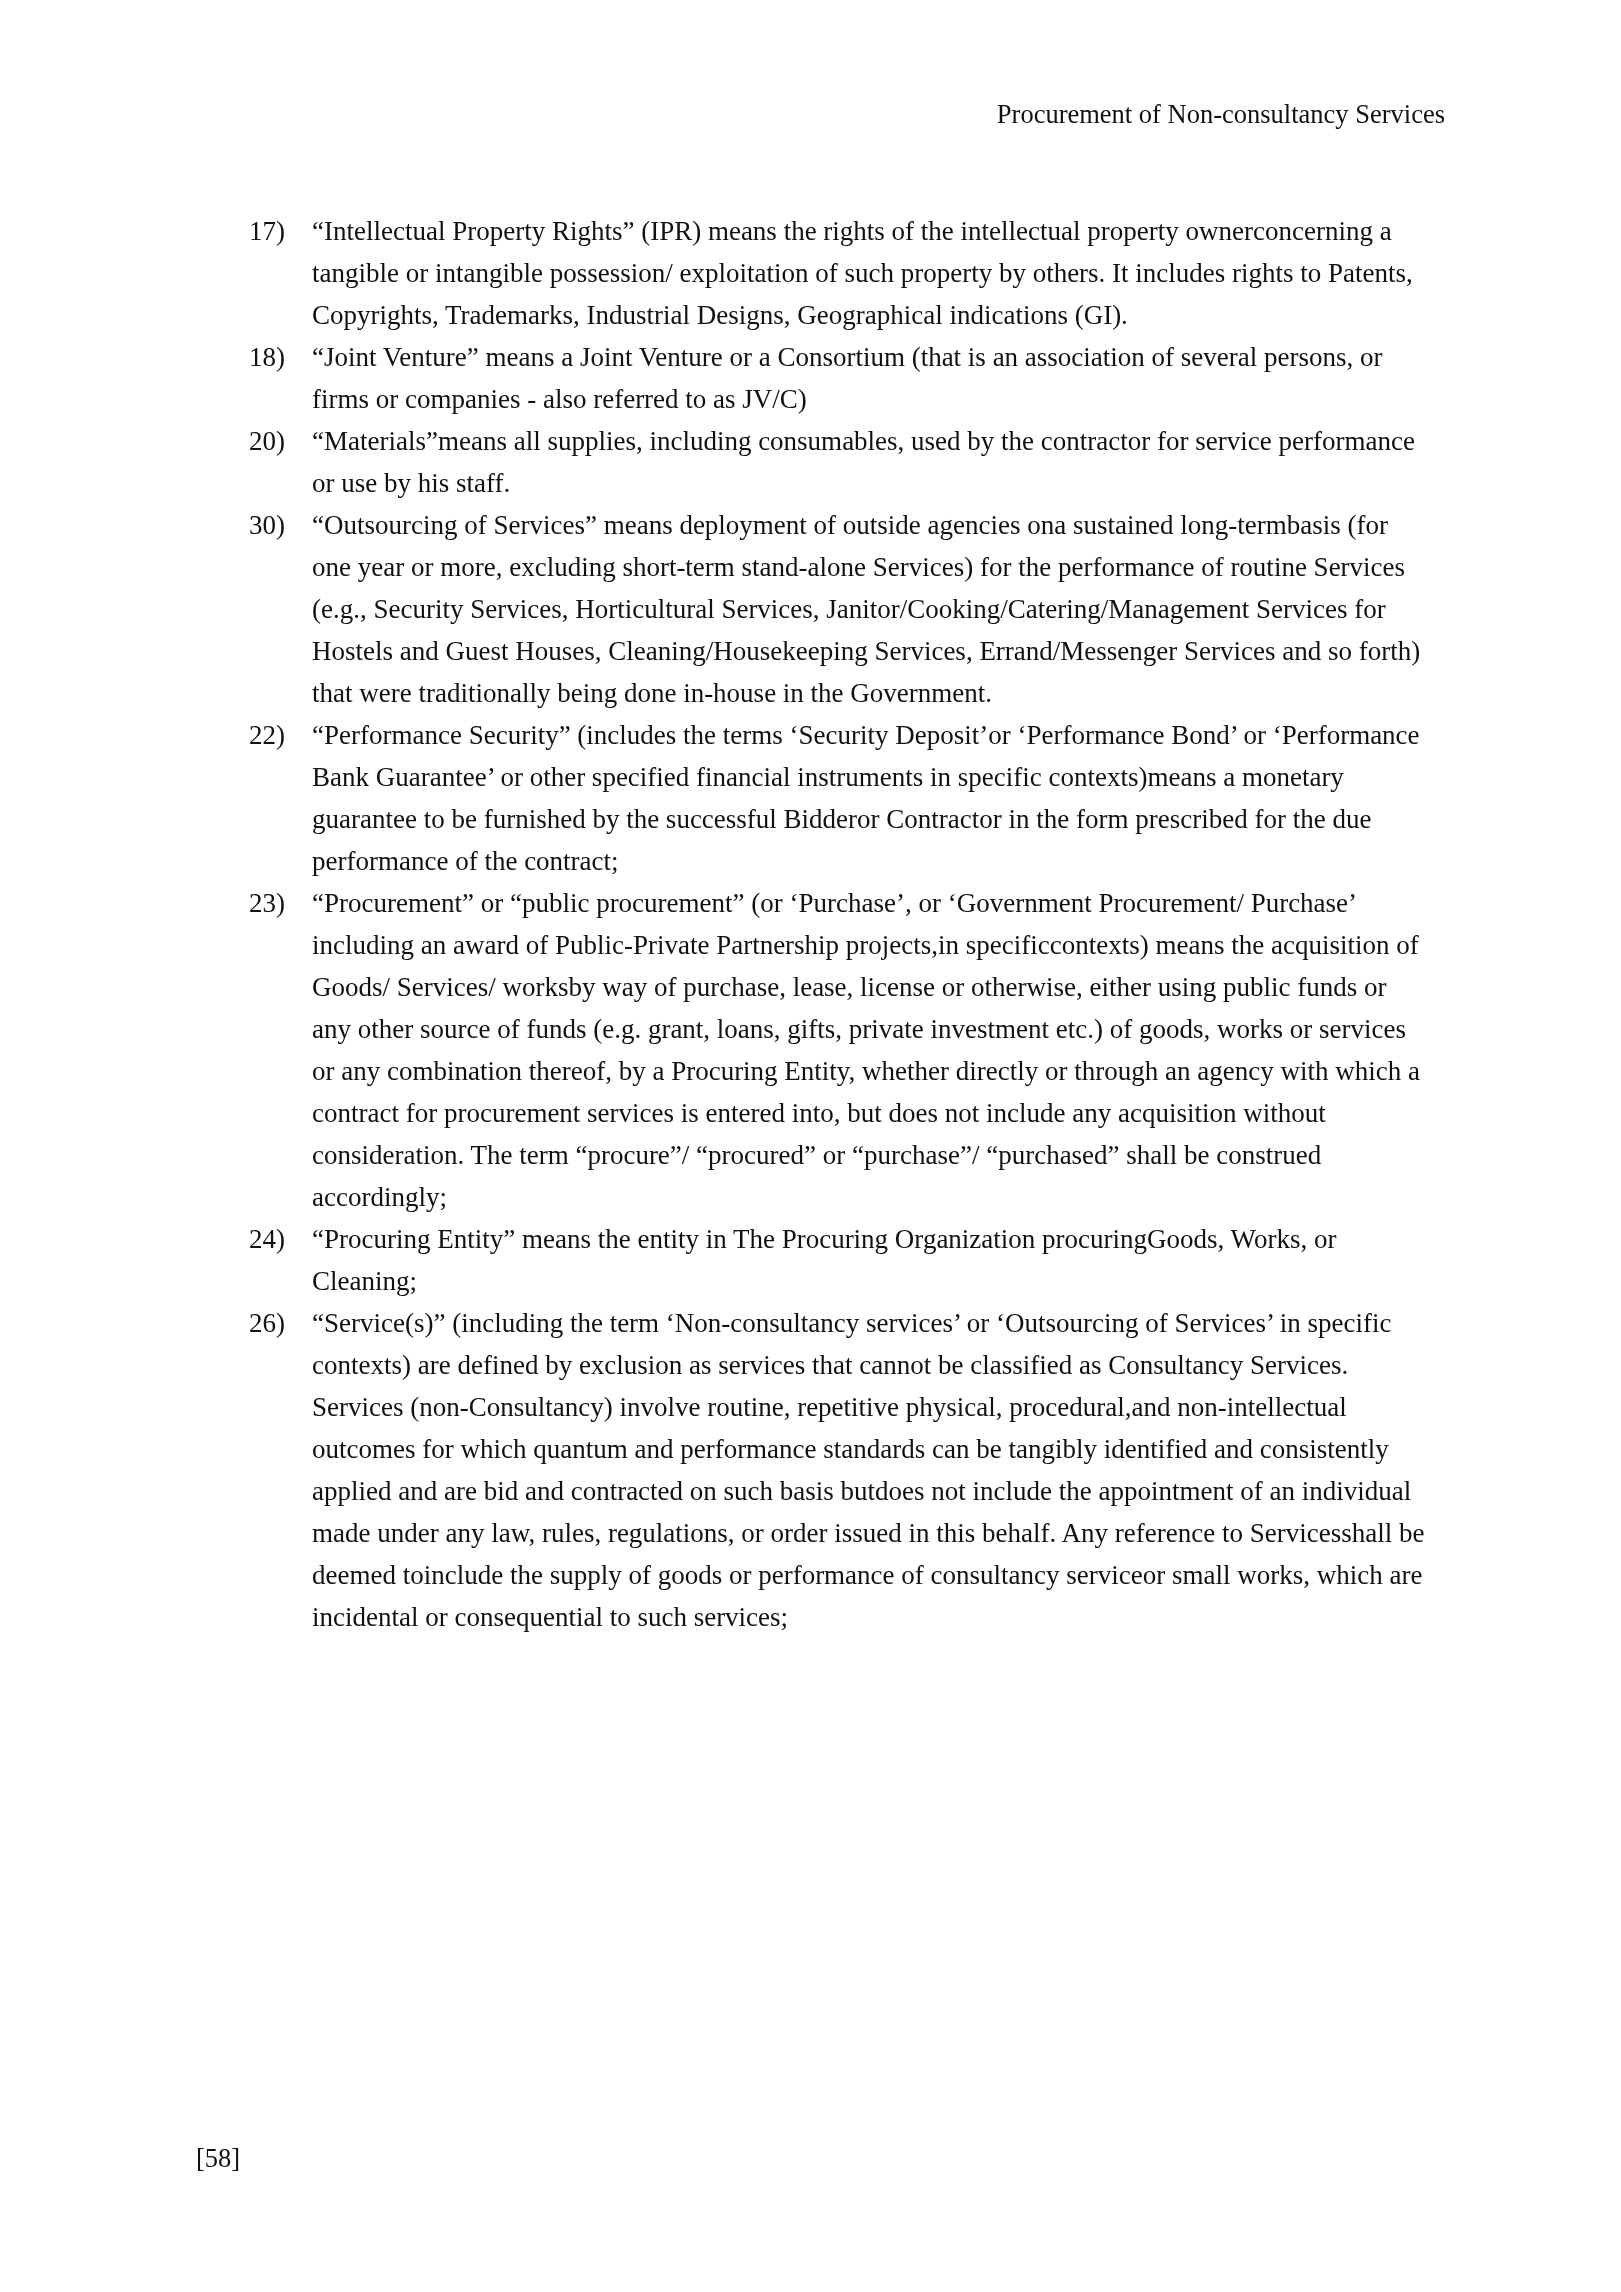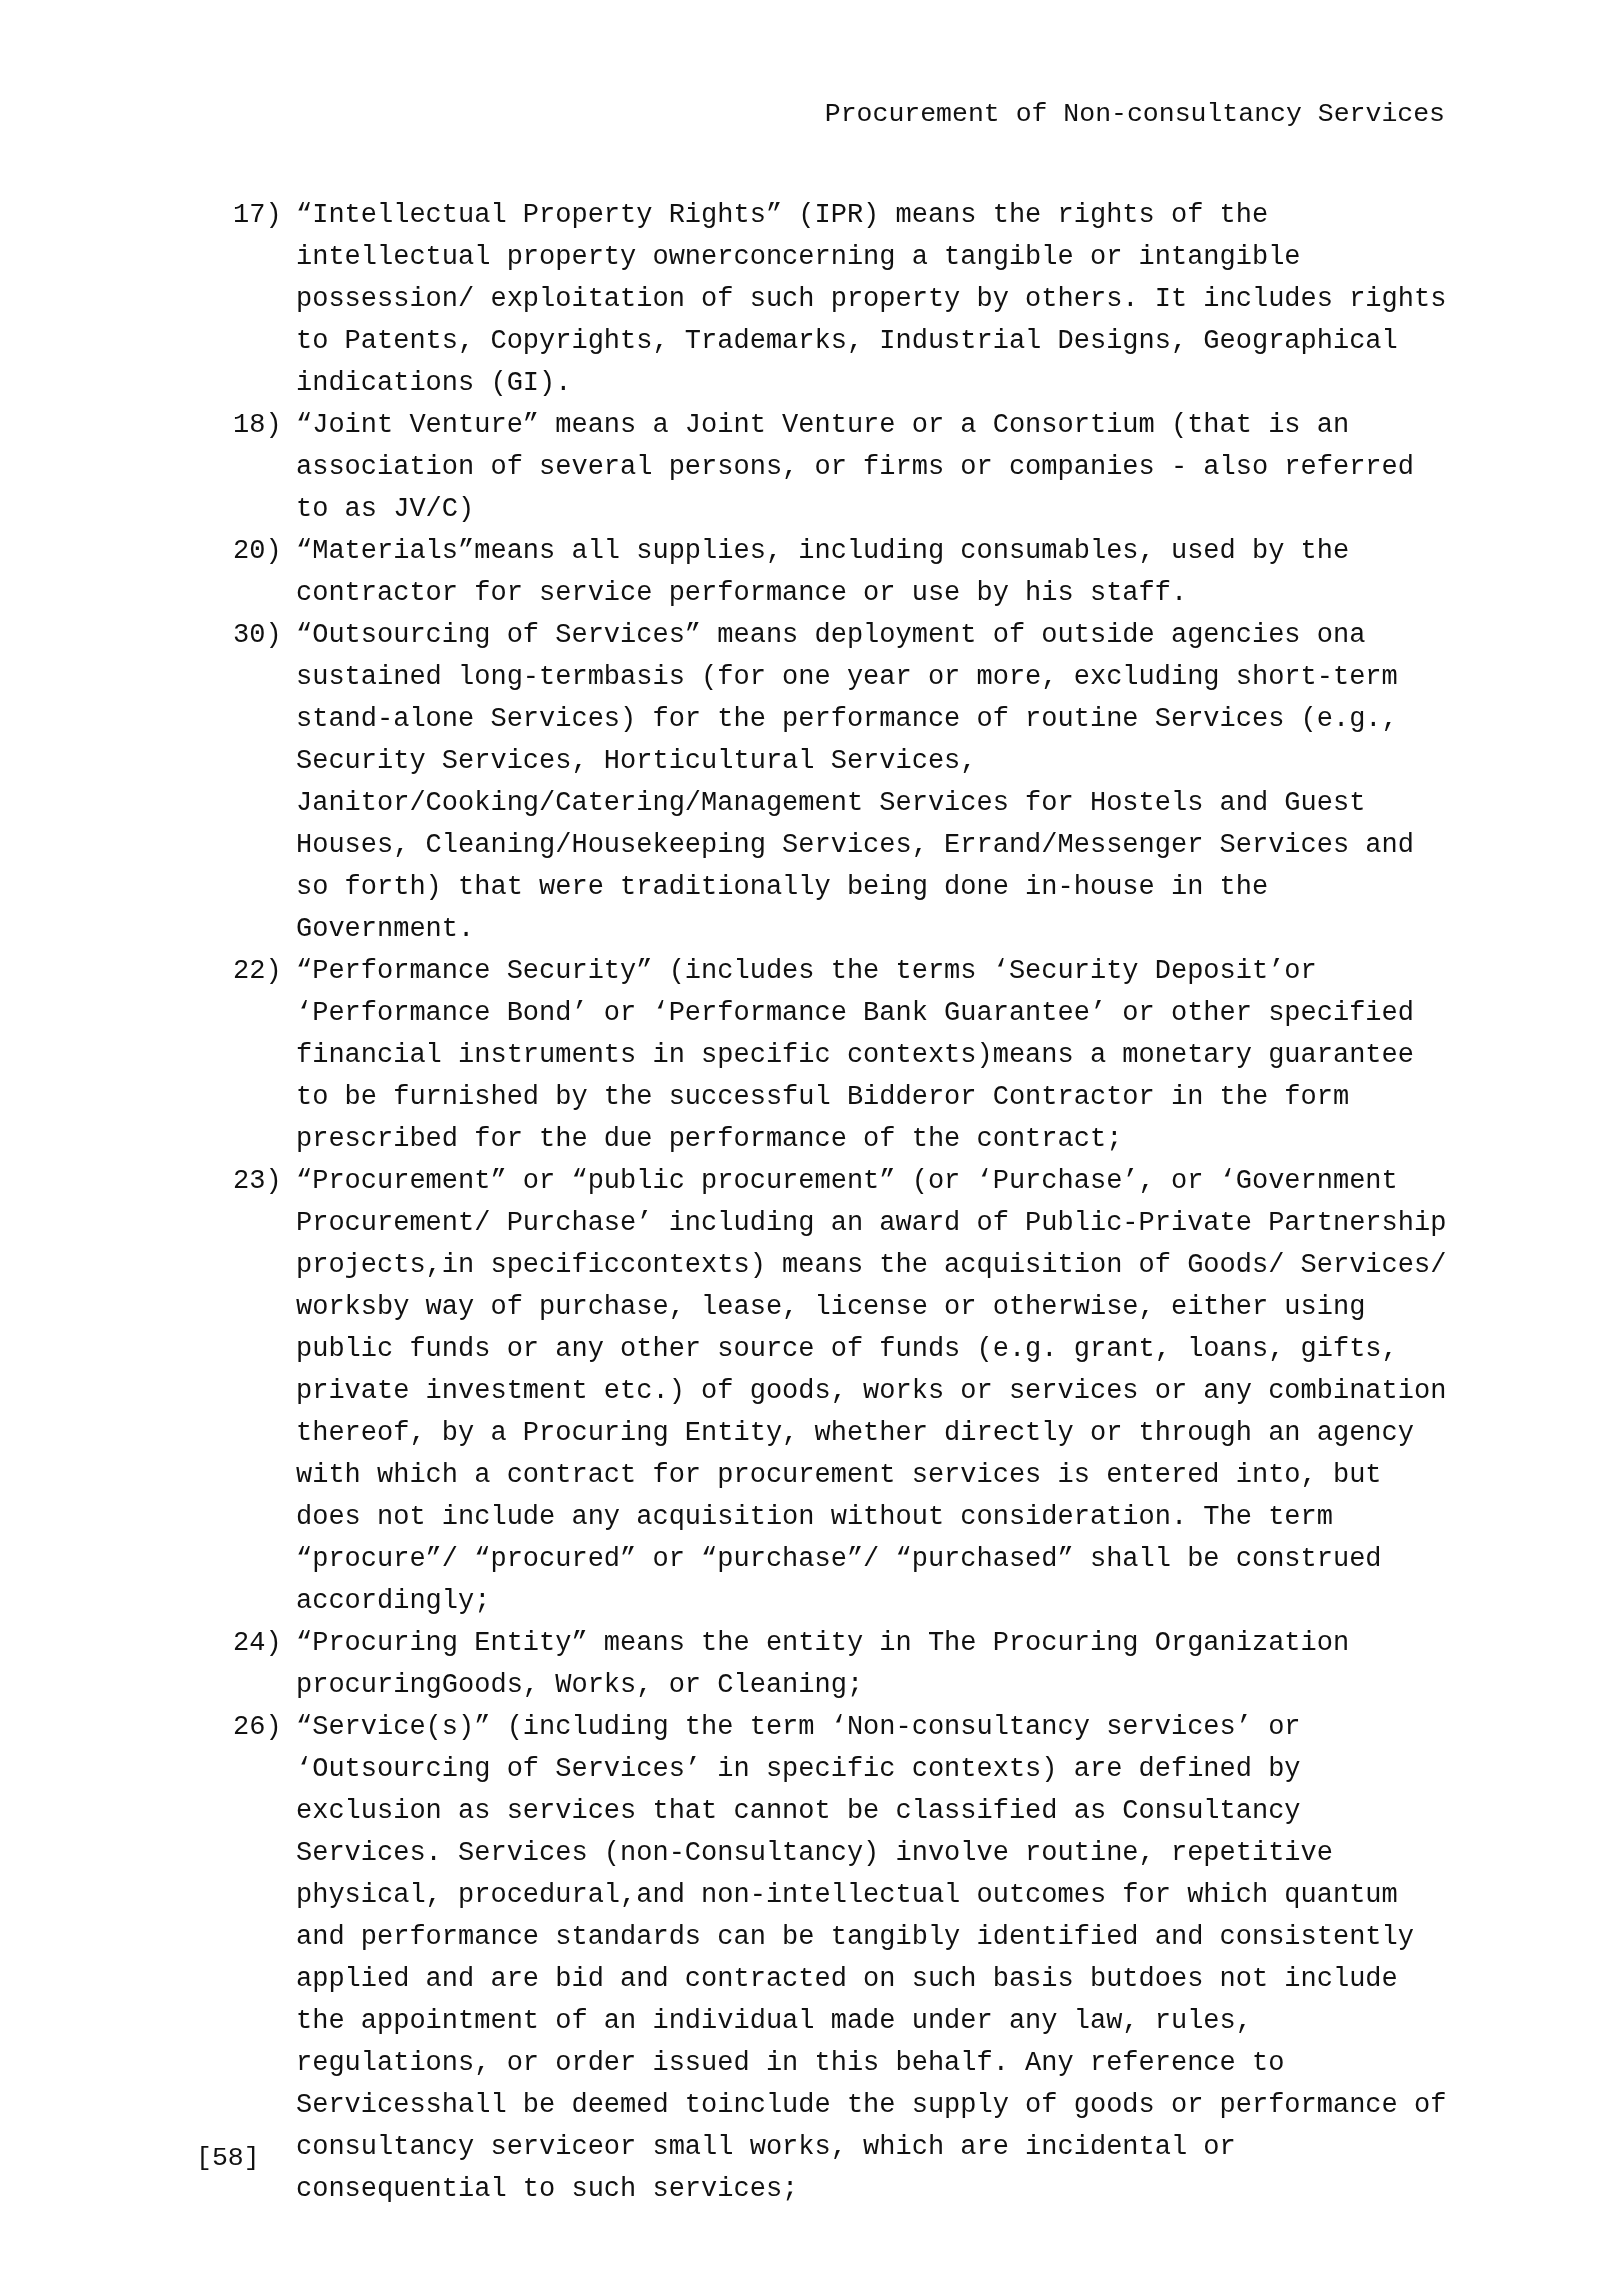--- a/index.html
+++ b/index.html
@@ -6,39 +6,39 @@
     margin: 0;
     padding: 0;
     background: #ffffff;
   }
   .page {
     position: relative;
     width: 1621px;
     height: 2293px;
     background: #ffffff;
     color: #111111;
-    font-family: Liberation Mono, monospace;
+    font-family: Liberation Serif, serif;
     overflow: hidden;
   }
   .header {
     position: absolute;
     top: 98px;
     left: 192px;
     right: 176px;
     text-align: right;
     font-size: 26.5px;
     line-height: 33px;
     color: #111111;
   }
   .definitions {
     position: absolute;
     top: 194px;
     left: 233px;
     right: 173px;
-    margin: 0;
+    margin: 16px;
     padding: 0;
     list-style: none;
   }
   .def-item {
     display: flex;
     align-items: flex-start;
     font-size: 27px;
     line-height: 42px;
     text-align: left;
   }

